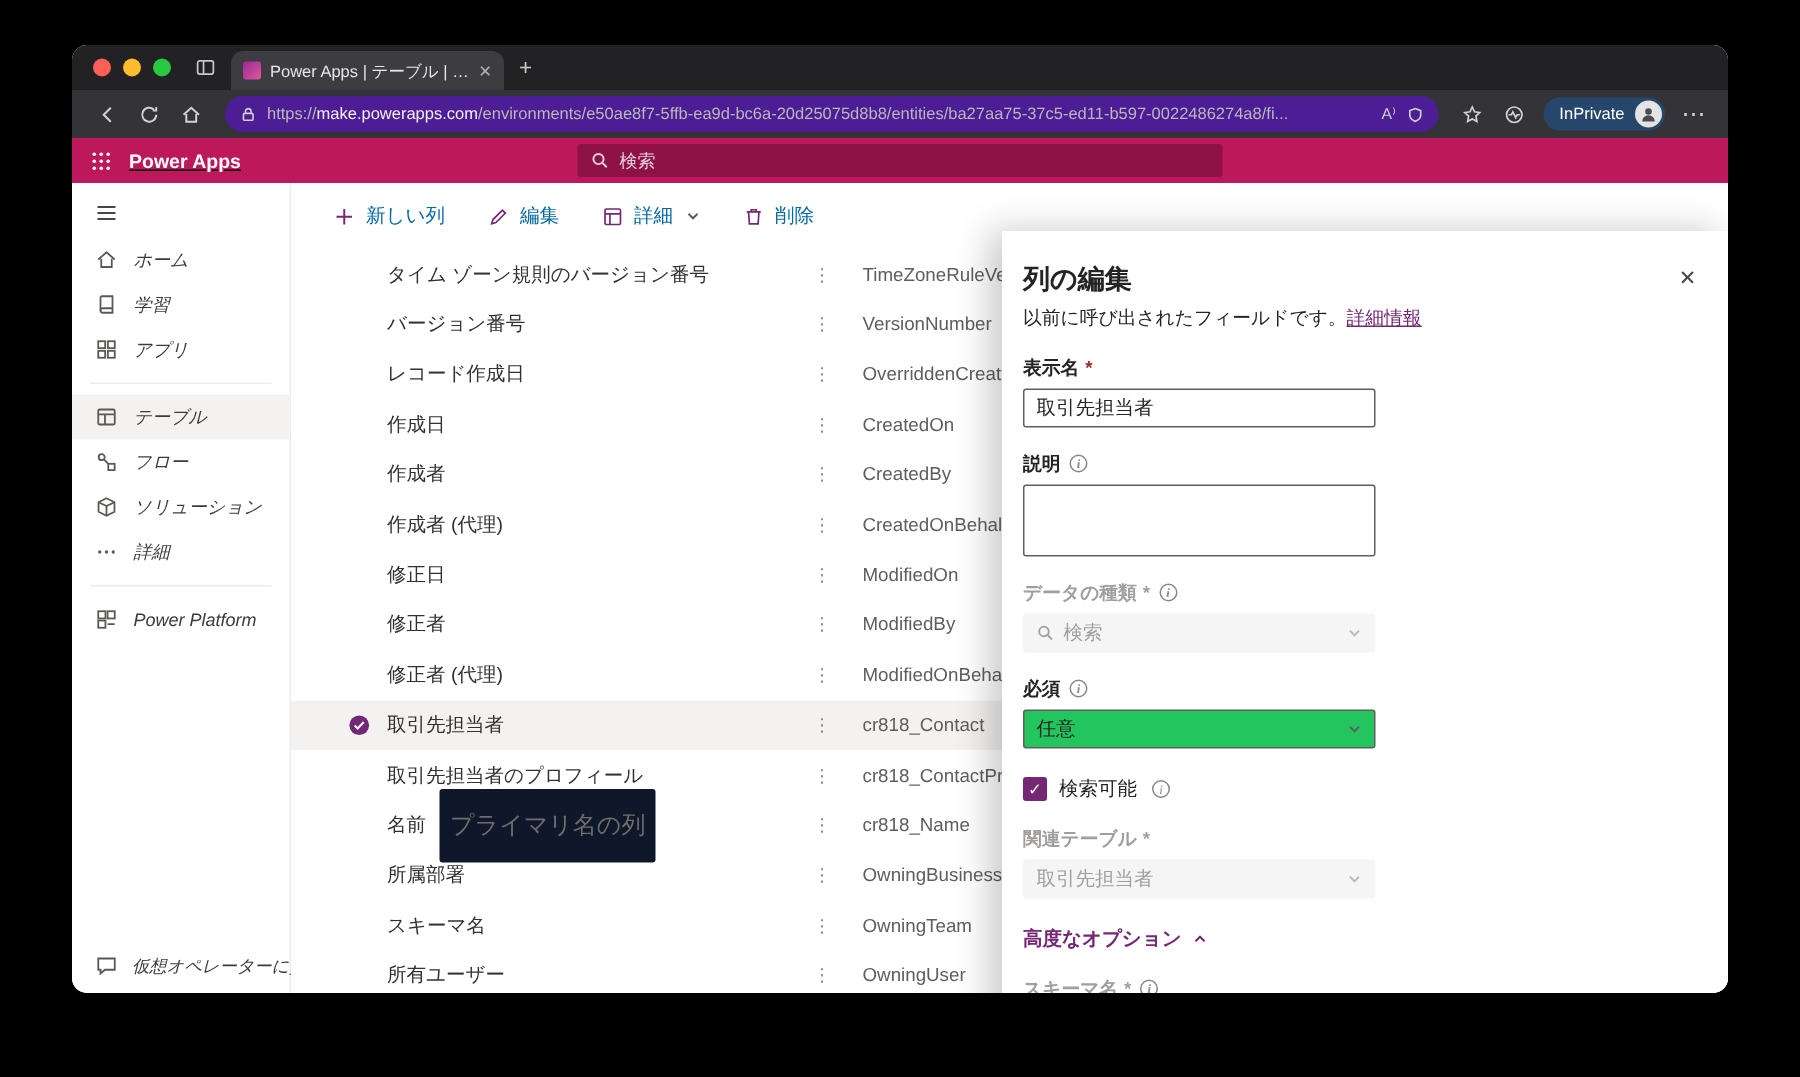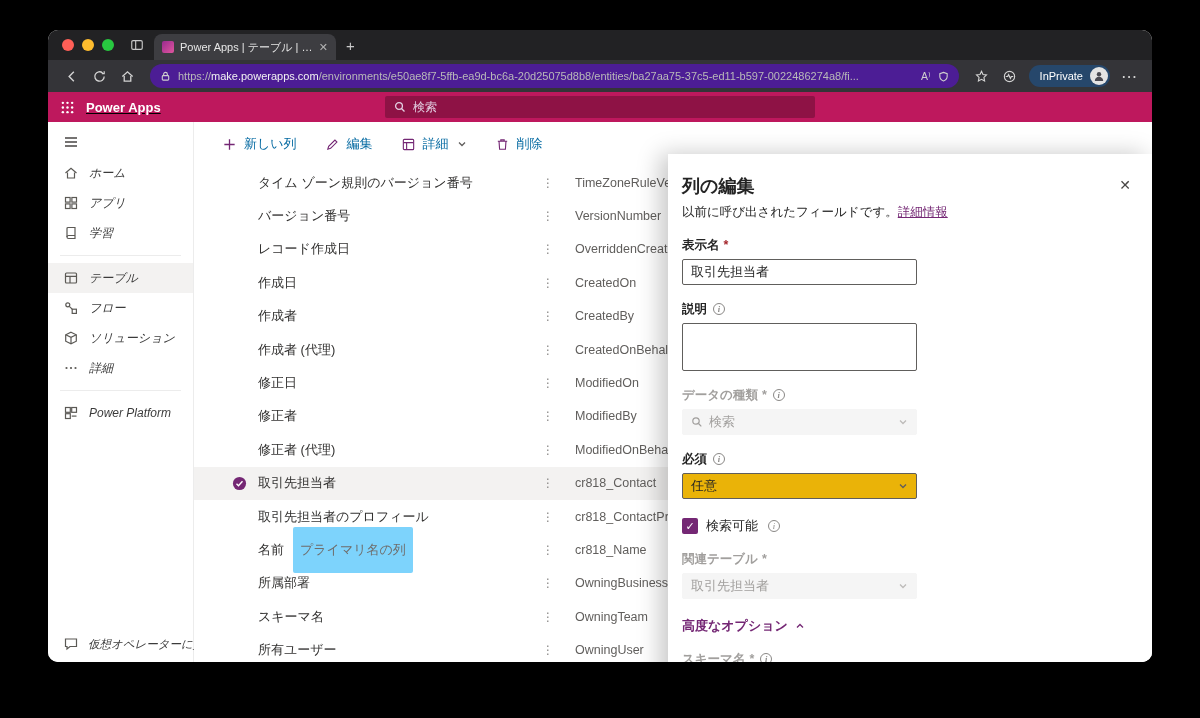--- a/index.html
+++ b/index.html
@@ -61,38 +61,38 @@
   .tb-icon svg { width:15px; height:15px; }
   .tb-chev { width:10px; height:10px; color:#605e5c; margin-left:1px; display:flex; }
   .tb-chev svg { width:10px; height:10px; }
 
   .rows { }
   .row { height:33.4px; display:flex; align-items:center; position:relative; padding-left:38px; cursor:pointer; }
   .row.selected { background:#f3f2f1; }
   .row-check { width:26px; height:16px; display:flex; align-items:center; flex-shrink:0; }
   .row-check svg { width:15px; height:15px; }
   .row-name { font-size:13px; color:#323130; max-width:268px; white-space:nowrap; overflow:hidden; text-overflow:ellipsis; }
-  .row-badge { margin-left:9px; background:#7dd3fc; color:#6f6d6b; font-size:13px; padding:14px 7px; border-radius:2px; white-space:nowrap; }
+  .row-badge { margin-left:9px; background:#0f172a; color:#6f6d6b; font-size:16px; padding:14px 7px; border-radius:2px; white-space:nowrap; }
   .row-dots { position:absolute; left:348px; top:50%; transform:translateY(-50%); color:#8a8886; font-size:12px; letter-spacing:0; cursor:pointer; line-height:1; }
   .row-schema { position:absolute; left:381px; font-size:12.5px; color:#605e5c; white-space:nowrap; }
 
   
   .panel { position:absolute; top:62px; right:0; width:484px; height:570px; background:#fff; z-index:30; box-shadow:-8px 0 22px rgba(0,0,0,.22); padding:0 16px 0 14px; overflow:hidden; }
   .panel-close { position:absolute; top:20px; right:16px; font-size:14px; color:#484644; cursor:pointer; width:22px; height:22px; display:flex; align-items:center; justify-content:center; }
   .panel-title { margin-top:20px; font-size:18px; font-weight:700; color:#242424; }
   .panel-sub { margin-top:6px; font-size:12.5px; color:#242424; }
   .link { color:#742774; text-decoration:underline; cursor:pointer; }
   .f-label { margin-top:16px; font-size:12.5px; font-weight:600; color:#242424; display:flex; align-items:center; gap:4px; height:16px; }
   .f-label.dim { color:#a19f9d; }
   .req { color:#a4262c; }
   .f-label.dim .req { color:#a19f9d; }
   .info-ic { width:12px; height:12px; border:1px solid #8a8886; border-radius:50%; color:#8a8886; font-size:8.5px; display:inline-flex; align-items:center; justify-content:center; font-style:italic; font-family:"Liberation Serif",serif; margin-left:2px; flex-shrink:0; }
   .t-input { margin-top:6px; width:235px; height:26px; border:1px solid #605e5c; border-radius:2px; font-size:13px; color:#242424; padding:0 8px; display:block; font-family:inherit; }
   .t-area { margin-top:6px; width:235px; height:48px; border:1px solid #605e5c; border-radius:2px; resize:none; display:block; font-family:inherit; font-size:13px; padding:4px 8px; }
-  .combo { margin-top:6px; width:235px; height:26px; border:1px solid #605e5c; border-radius:2px; display:flex; align-items:center; padding:0 8px; font-size:13px; color:#242424; gap:6px; cursor:pointer; background:#eab308; }
+  .combo { margin-top:6px; width:235px; height:26px; border:1px solid #605e5c; border-radius:2px; display:flex; align-items:center; padding:0 8px; font-size:13px; color:#242424; gap:6px; cursor:pointer; background:#22c55e; }
   .combo .chev-d { margin-left:auto; width:10px; height:10px; color:#605e5c; display:flex; }
   .combo .chev-d svg, .adv-chev svg { width:10px; height:10px; }
   .combo.disabled { background:#f5f5f5; border-color:#f5f5f5; color:#a19f9d; cursor:default; }
   .combo.disabled .chev-d { color:#bdbbb9; }
   .combo .mag { width:12px; height:12px; color:#a19f9d; display:flex; }
   .combo .mag svg { width:12px; height:12px; }
   .chk-row { margin-top:18px; display:flex; align-items:center; gap:8px; font-size:13px; color:#242424; }
   .chkbox { width:16px; height:16px; background:#742774; border-radius:2px; color:#fff; display:flex; align-items:center; justify-content:center; font-size:11px; cursor:pointer; }
   .adv-link { margin-top:18px; font-size:13px; color:#742774; font-weight:600; display:flex; gap:7px; align-items:center; cursor:pointer; }
   .adv-chev { width:10px; height:10px; display:flex; }
@@ -214,33 +214,33 @@
           <div id="sidebar-items">
               <div class="side-item">
                 <span class="side-icon"><svg viewBox="0 0 16 16" fill="none" stroke="currentColor" stroke-width="1.2">
                     <path d="M2.5 8 8 3.2 13.5 8"></path>
                     <path d="M4.5 7.5V13h7V7.5"></path>
                   </svg></span>
                 <span>ホーム</span>
               </div>
               <div class="side-item">
                 <span class="side-icon"><svg viewBox="0 0 16 16" fill="none" stroke="currentColor" stroke-width="1.2">
+                    <path d="M12 13.5H5.5A1.5 1.5 0 0 1 4 12V3.5A1 1 0 0 1 5 2.5h7z"></path>
+                    <path d="M4 12a1.5 1.5 0 0 1 1.5-1.5H12"></path>
+                  </svg></span>
+                <span>学習</span>
+              </div>
+              <div class="side-item">
+                <span class="side-icon"><svg viewBox="0 0 16 16" fill="none" stroke="currentColor" stroke-width="1.2">
                     <rect x="2.5" y="2.5" width="4.6" height="4.6"></rect>
                     <rect x="8.9" y="2.5" width="4.6" height="4.6"></rect>
                     <rect x="2.5" y="8.9" width="4.6" height="4.6"></rect>
                     <rect x="8.9" y="8.9" width="4.6" height="4.6"></rect>
                   </svg></span>
                 <span>アプリ</span>
-              </div>
-              <div class="side-item">
-                <span class="side-icon"><svg viewBox="0 0 16 16" fill="none" stroke="currentColor" stroke-width="1.2">
-                    <path d="M12 13.5H5.5A1.5 1.5 0 0 1 4 12V3.5A1 1 0 0 1 5 2.5h7z"></path>
-                    <path d="M4 12a1.5 1.5 0 0 1 1.5-1.5H12"></path>
-                  </svg></span>
-                <span>学習</span>
               </div>
               <div class="side-div"></div>
               <div class="side-item selected">
                 <span class="side-icon"><svg viewBox="0 0 16 16" fill="none" stroke="currentColor" stroke-width="1.2">
                     <rect x="2.5" y="3" width="11" height="10" rx="1"></rect>
                     <path d="M2.5 6.3h11M7 6.3V13"></path>
                   </svg></span>
                 <span>テーブル</span>
               </div>
               <div class="side-item">

